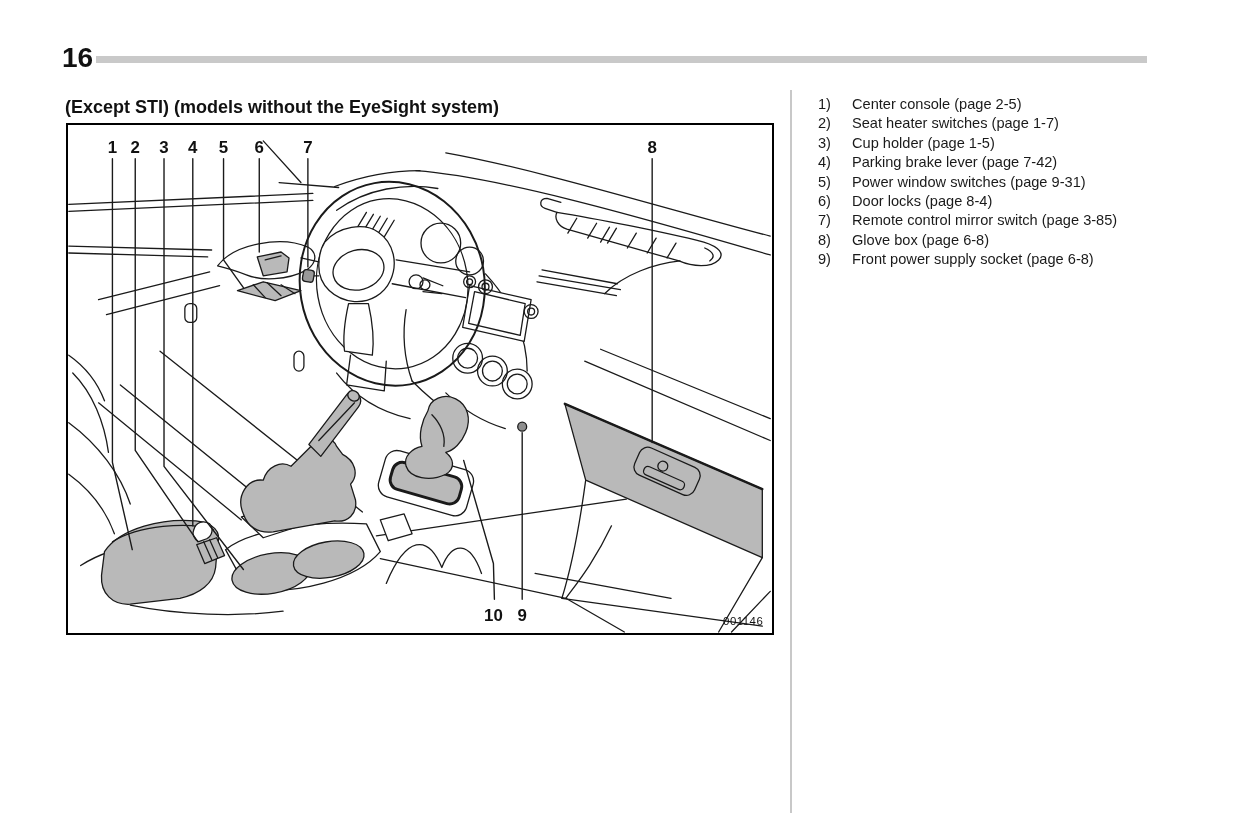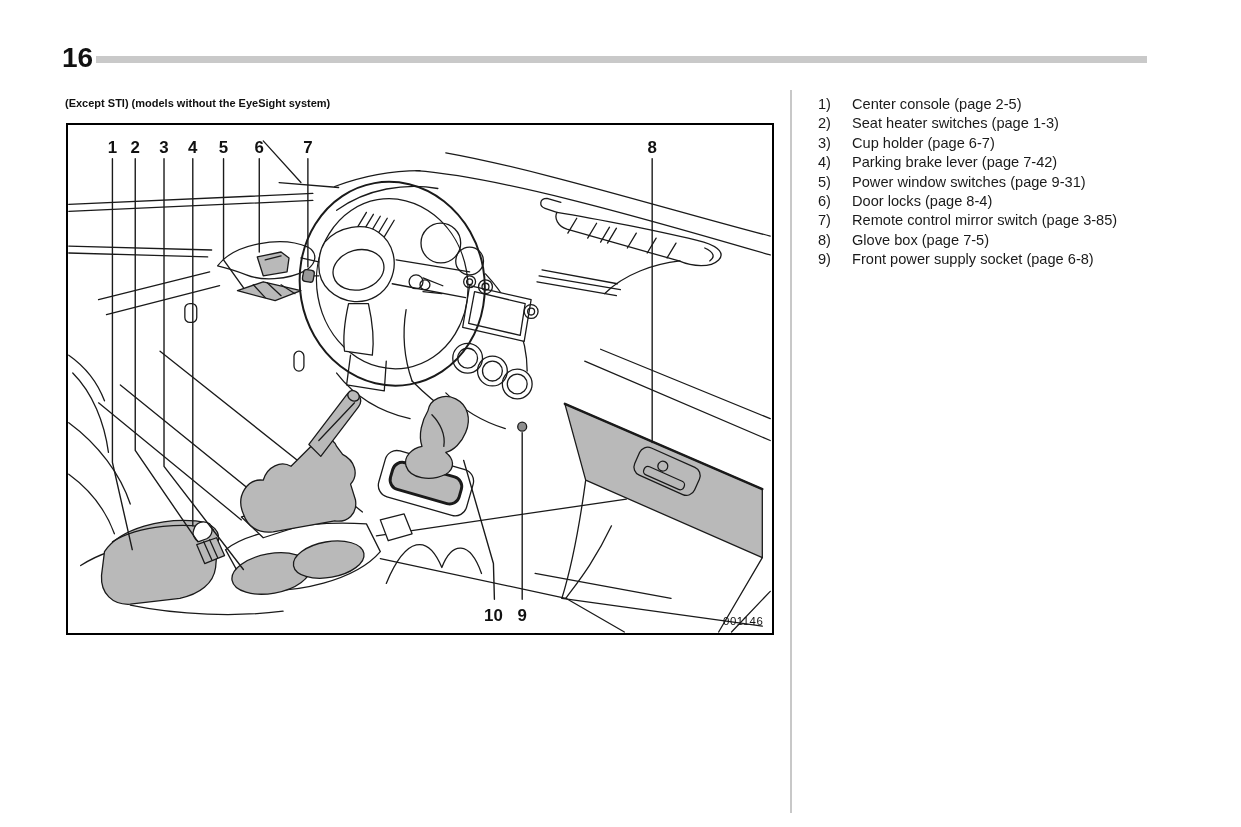--- a/index.html
+++ b/index.html
@@ -13,21 +13,21 @@
   .page-number{
     position:absolute;left:62px;top:42px;
     font-size:28px;font-weight:bold;color:#111;
   }
   .header-bar{
     position:absolute;left:96px;top:56px;
     width:1051px;height:7px;background:#c9c9c9;
   }
   .caption{
     position:absolute;left:65px;top:97px;
-    font-size:11px;font-weight:bold;color:#111;text-align:right;
+    font-size:18px;font-weight:bold;color:#111;text-align:right;
   }
   .figure-frame{
     position:absolute;left:66px;top:123px;
     width:704px;height:508px;
     border:2px solid #000;background:#fff;
   }
   .figure-frame svg{display:block;width:100%;height:100%;}
   .divider{
     position:absolute;left:790px;top:90px;
     width:2px;height:723px;background:#c8c8c8;
@@ -268,43 +268,43 @@
 
 <div class="divider"></div>
 
 <div class="parts-list">
   <div class="row">
     <span class="num">1)</span>
     <span class="txt">Center console (page 2-5)</span>
   </div>
   <div class="row">
     <span class="num">2)</span>
-    <span class="txt">Seat heater switches (page 1-3)</span>
+    <span class="txt">Seat heater switches (page 1-7)</span>
   </div>
   <div class="row">
     <span class="num">3)</span>
-    <span class="txt">Cup holder (page 6-7)</span>
+    <span class="txt">Cup holder (page 1-5)</span>
   </div>
   <div class="row">
     <span class="num">4)</span>
     <span class="txt">Parking brake lever (page 7-42)</span>
   </div>
   <div class="row">
     <span class="num">5)</span>
     <span class="txt">Power window switches (page 9-31)</span>
   </div>
   <div class="row">
     <span class="num">6)</span>
     <span class="txt">Door locks (page 8-4)</span>
   </div>
   <div class="row">
     <span class="num">7)</span>
     <span class="txt">Remote control mirror switch (page 3-85)</span>
   </div>
   <div class="row">
     <span class="num">8)</span>
-    <span class="txt">Glove box (page 7-5)</span>
+    <span class="txt">Glove box (page 6-8)</span>
   </div>
   <div class="row">
     <span class="num">9)</span>
     <span class="txt">Front power supply socket (page 6-8)</span>
   </div>
 </div>
 
 </body></html>

